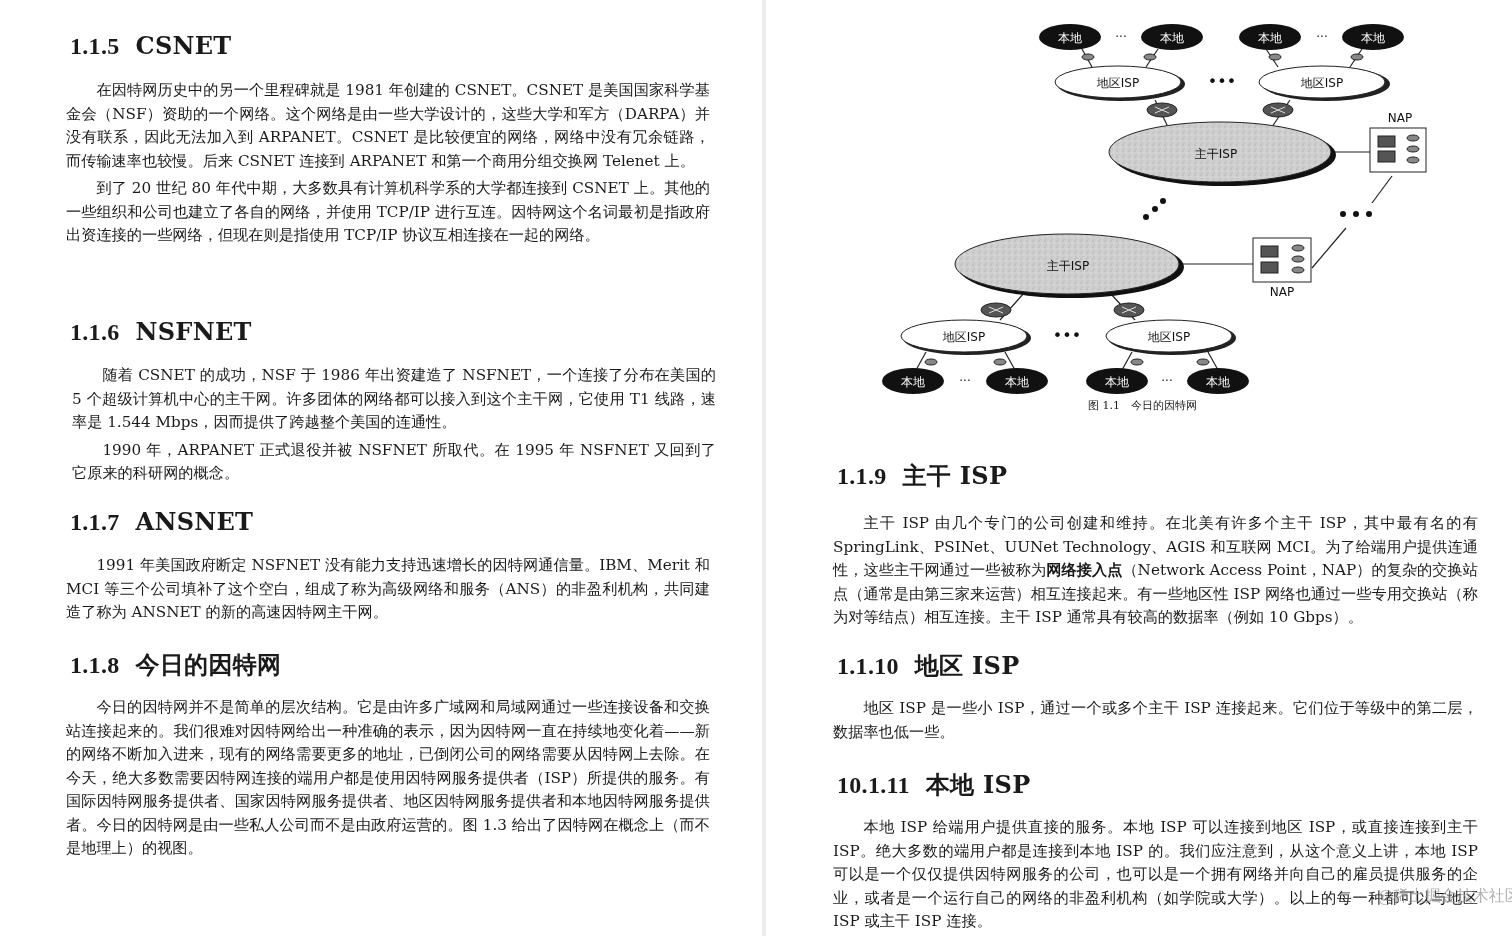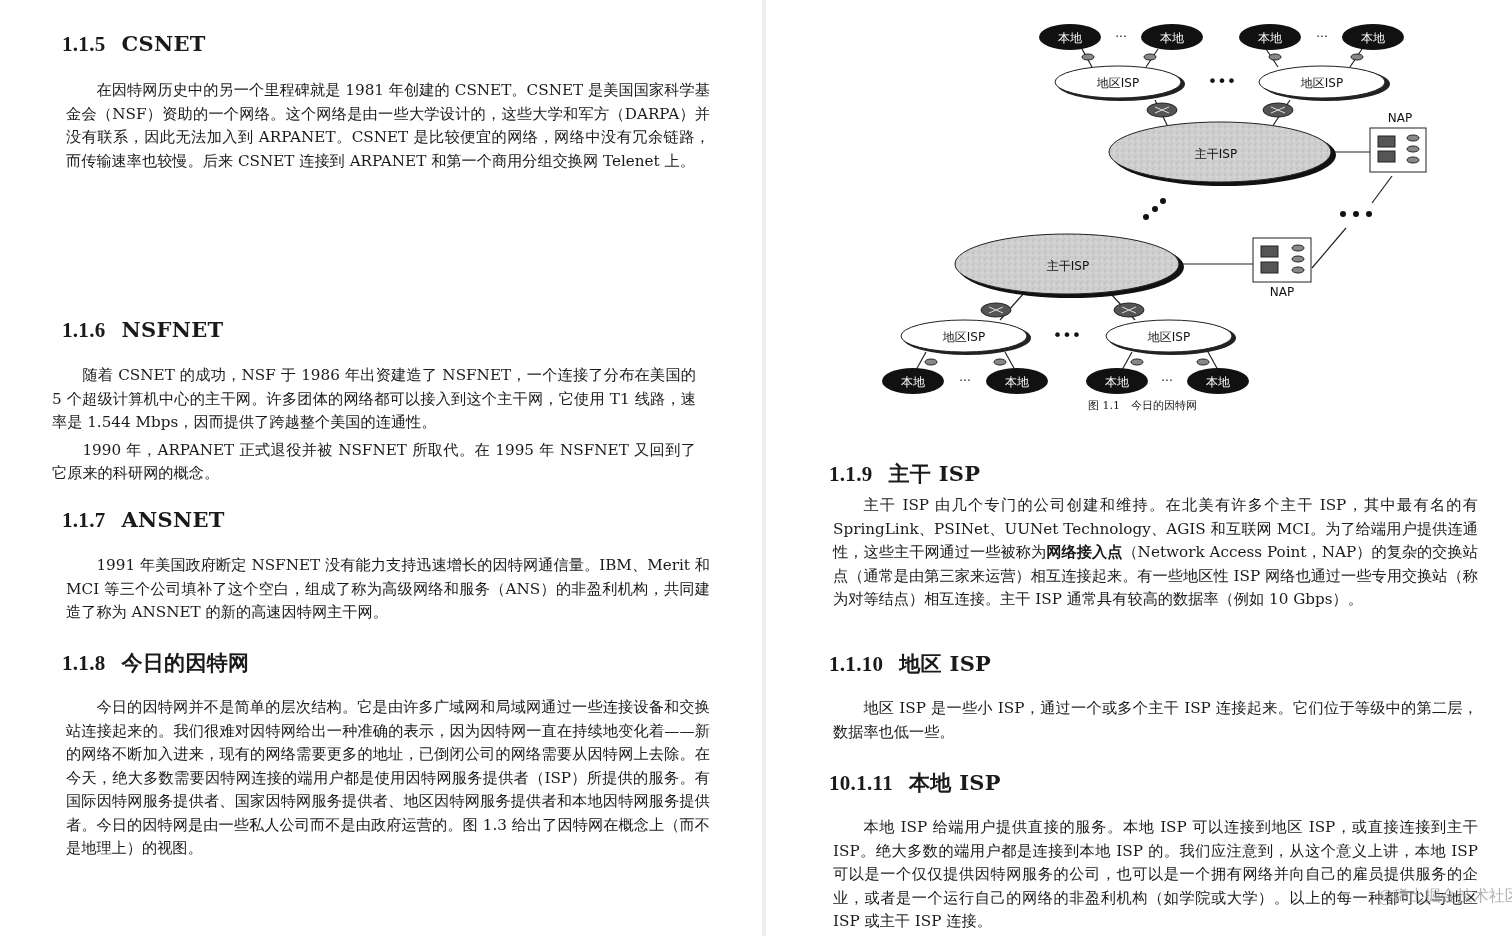--- a/index.html
+++ b/index.html
@@ -6,21 +6,21 @@
   body {
     width:1512px; height:936px; overflow:hidden; background:#ffffff;
     position:relative; color:#1a1a1a;
     font-family: "DejaVu Serif", "Liberation Serif", serif;
   }
   .page { position:absolute; top:0; height:936px; background:#fff; }
   .page-left { left:0; width:762px; }
   .page-right { left:766px; width:746px; }
   .divider { position:absolute; left:762px; top:0; width:4px; height:936px; background:#eeeeee; }
 
-  .h { position:absolute; font-weight:bold; font-size:21px; letter-spacing:0.3px; white-space:nowrap; }
+  .h { position:absolute; font-weight:bold; font-size:24px; letter-spacing:0.3px; white-space:nowrap;margin-left:8px; }
   .h .num { display:inline-block; margin-right:16px; font-family:"Liberation Serif", serif; }
   .para { position:absolute; font-size:15.2px; line-height:23.5px; text-align:justify; text-justify:inter-character; }
   .para p { margin:4px; text-indent:2em; }
   .bold { font-weight:bold; }
 
   .figure { position:absolute; left:880px; top:15px; width:560px; height:410px; }
   .caption { position:absolute; left:1088px; top:398px; font-size:11px; white-space:nowrap; }
   .watermark { position:absolute; left:1330px; top:886px; font-size:16px; color:rgba(150,150,150,0.75);
     font-family:Liberation Serif, serif; white-space:nowrap;margin-left:48px; }
   svg text { font-family:"DejaVu Sans", sans-serif; }
@@ -30,26 +30,27 @@
 
 <div class="page page-left"></div>
 <div class="divider"></div>
 <div class="page page-right"></div>
 
 <div class="h" style="left:62px;top:31px;">
   <span class="num">1.1.5</span><span>CSNET</span>
 </div>
 <div class="para" style="left:62px;top:75px;width:652px;">
   <p>在因特网历史中的另一个里程碑就是 1981 年创建的 CSNET。CSNET 是美国国家科学基金会（NSF）资助的一个网络。这个网络是由一些大学设计的，这些大学和军方（DARPA）并没有联系，因此无法加入到 ARPANET。CSNET 是比较便宜的网络，网络中没有冗余链路，而传输速率也较慢。后来 CSNET 连接到 ARPANET 和第一个商用分组交换网 Telenet 上。</p>
+  <p>到了 20 世纪 80 年代中期，大多数具有计算机科学系的大学都连接到 CSNET 上。其他的一些组织和公司也建立了各自的网络，并使用 TCP/IP 进行互连。因特网这个名词最初是指政府出资连接的一些网络，但现在则是指使用 TCP/IP 协议互相连接在一起的网络。</p>
 </div>
 
 <div class="h" style="left:62px;top:317px;">
   <span class="num">1.1.6</span><span>NSFNET</span>
 </div>
-<div class="para" style="left:48px;top:360px;width:652px;">
+<div class="para" style="left:68px;top:360px;width:652px;">
   <p>随着 CSNET 的成功，NSF 于 1986 年出资建造了 NSFNET，一个连接了分布在美国的 5 个超级计算机中心的主干网。许多团体的网络都可以接入到这个主干网，它使用 T1 线路，速率是 1.544 Mbps，因而提供了跨越整个美国的连通性。</p>
   <p>1990 年，ARPANET 正式退役并被 NSFNET 所取代。在 1995 年 NSFNET 又回到了它原来的科研网的概念。</p>
 </div>
 
 <div class="h" style="left:62px;top:507px;text-align:right;">
   <span class="num">1.1.7</span><span>ANSNET</span>
 </div>
 <div class="para" style="left:62px;top:550px;width:652px;">
   <p>1991 年美国政府断定 NSFNET 没有能力支持迅速增长的因特网通信量。IBM、Merit 和 MCI 等三个公司填补了这个空白，组成了称为高级网络和服务（ANS）的非盈利机构，共同建造了称为 ANSNET 的新的高速因特网主干网。</p>
 </div>
@@ -195,21 +196,21 @@
   <text x="1117" y="386" fill="#fff" font-size="12" text-anchor="middle">本地</text>
   <text x="1218" y="386" fill="#fff" font-size="12" text-anchor="middle">本地</text>
   <text x="965" y="385" font-size="12" text-anchor="middle" fill="#111">···</text>
   <text x="1167" y="385" font-size="12" text-anchor="middle" fill="#111">···</text>
 </svg>
 <div class="caption">图 1.1　今日的因特网</div>
 
 <div class="h" style="left:829px;top:460px;">
   <span class="num">1.1.9</span><span>主干 ISP</span>
 </div>
-<div class="para" style="left:829px;top:490px;width:653px;">
+<div class="para" style="left:829px;top:508px;width:653px;">
   <p><span>主干 ISP 由几个专门的公司创建和维持。在北美有许多个主干 ISP，其中最有名的有 SpringLink、PSINet、UUNet Technology、AGIS 和互联网 MCI。为了给端用户提供连通性，这些主干网通过一些被称为</span><span class="bold">网络接入点</span><span>（Network Access Point，NAP）的复杂的交换站点（通常是由第三家来运营）相互连接起来。有一些地区性 ISP 网络也通过一些专用交换站（称为对等结点）相互连接。主干 ISP 通常具有较高的数据率（例如 10 Gbps）。</span></p>
 </div>
 
 <div class="h" style="left:829px;top:650px;">
   <span class="num">1.1.10</span><span>地区 ISP</span>
 </div>
 <div class="para" style="left:829px;top:693px;width:653px;">
   <p>地区 ISP 是一些小 ISP，通过一个或多个主干 ISP 连接起来。它们位于等级中的第二层，数据率也低一些。</p>
 </div>
 

